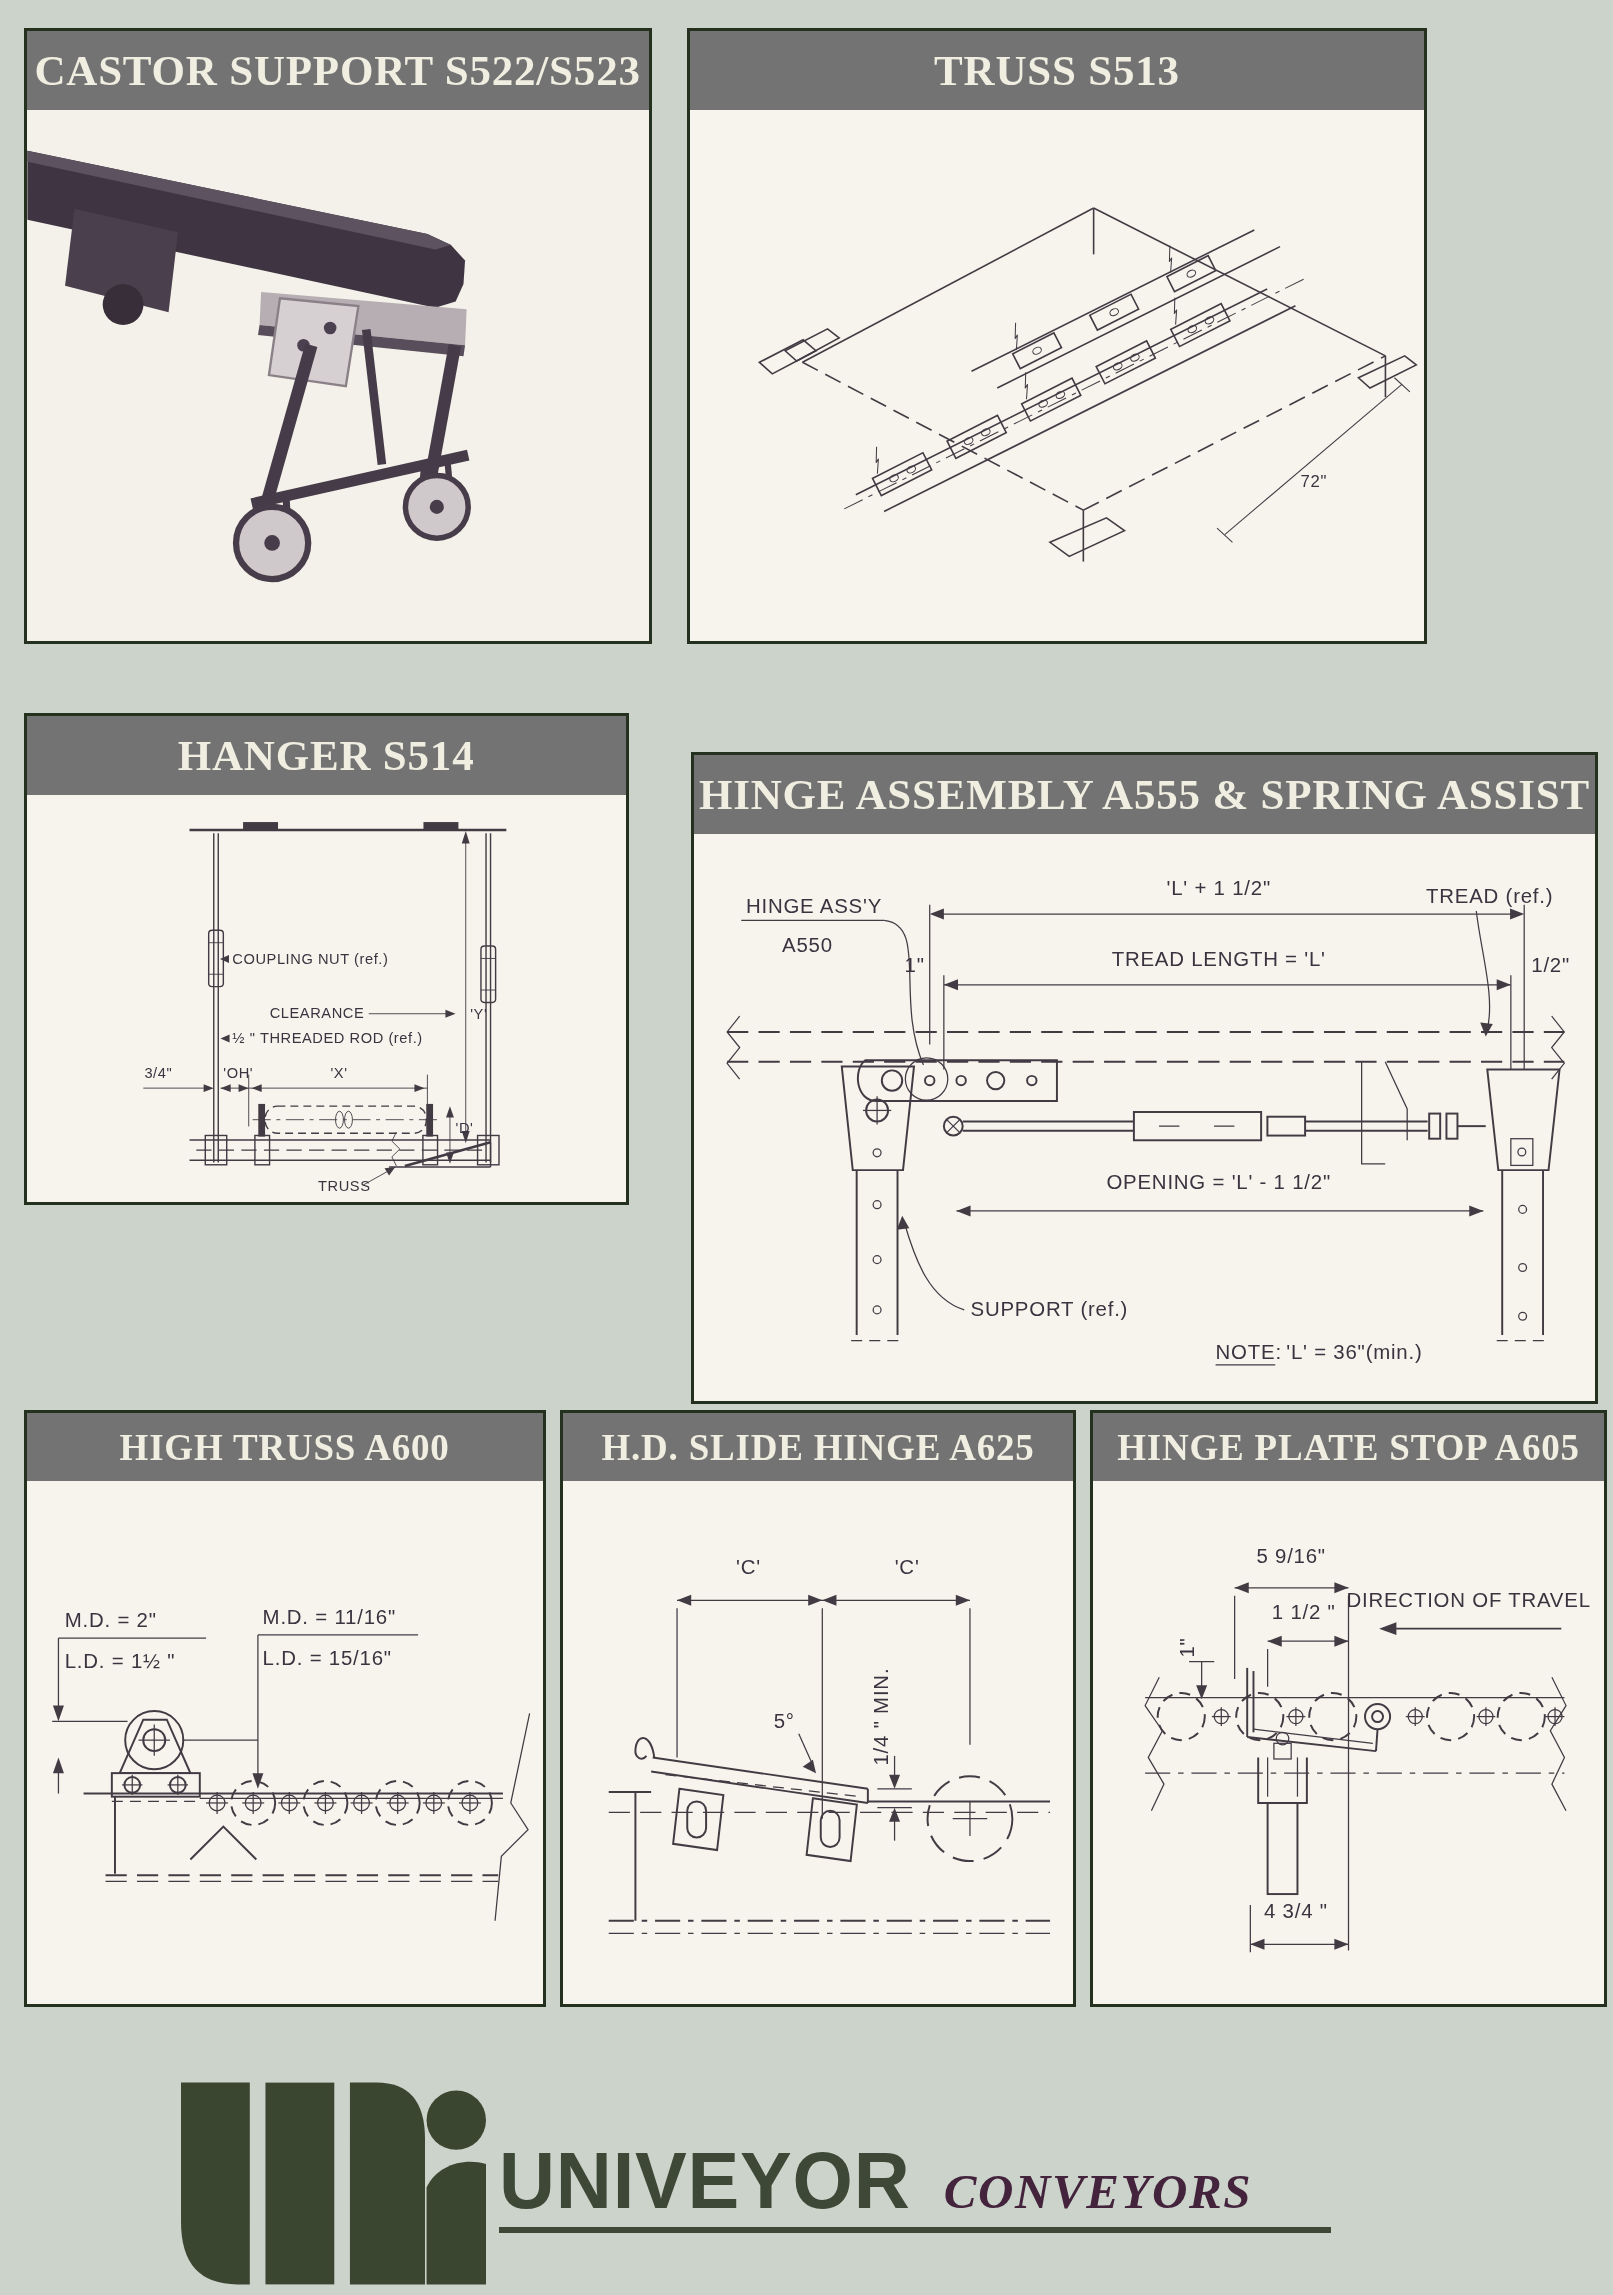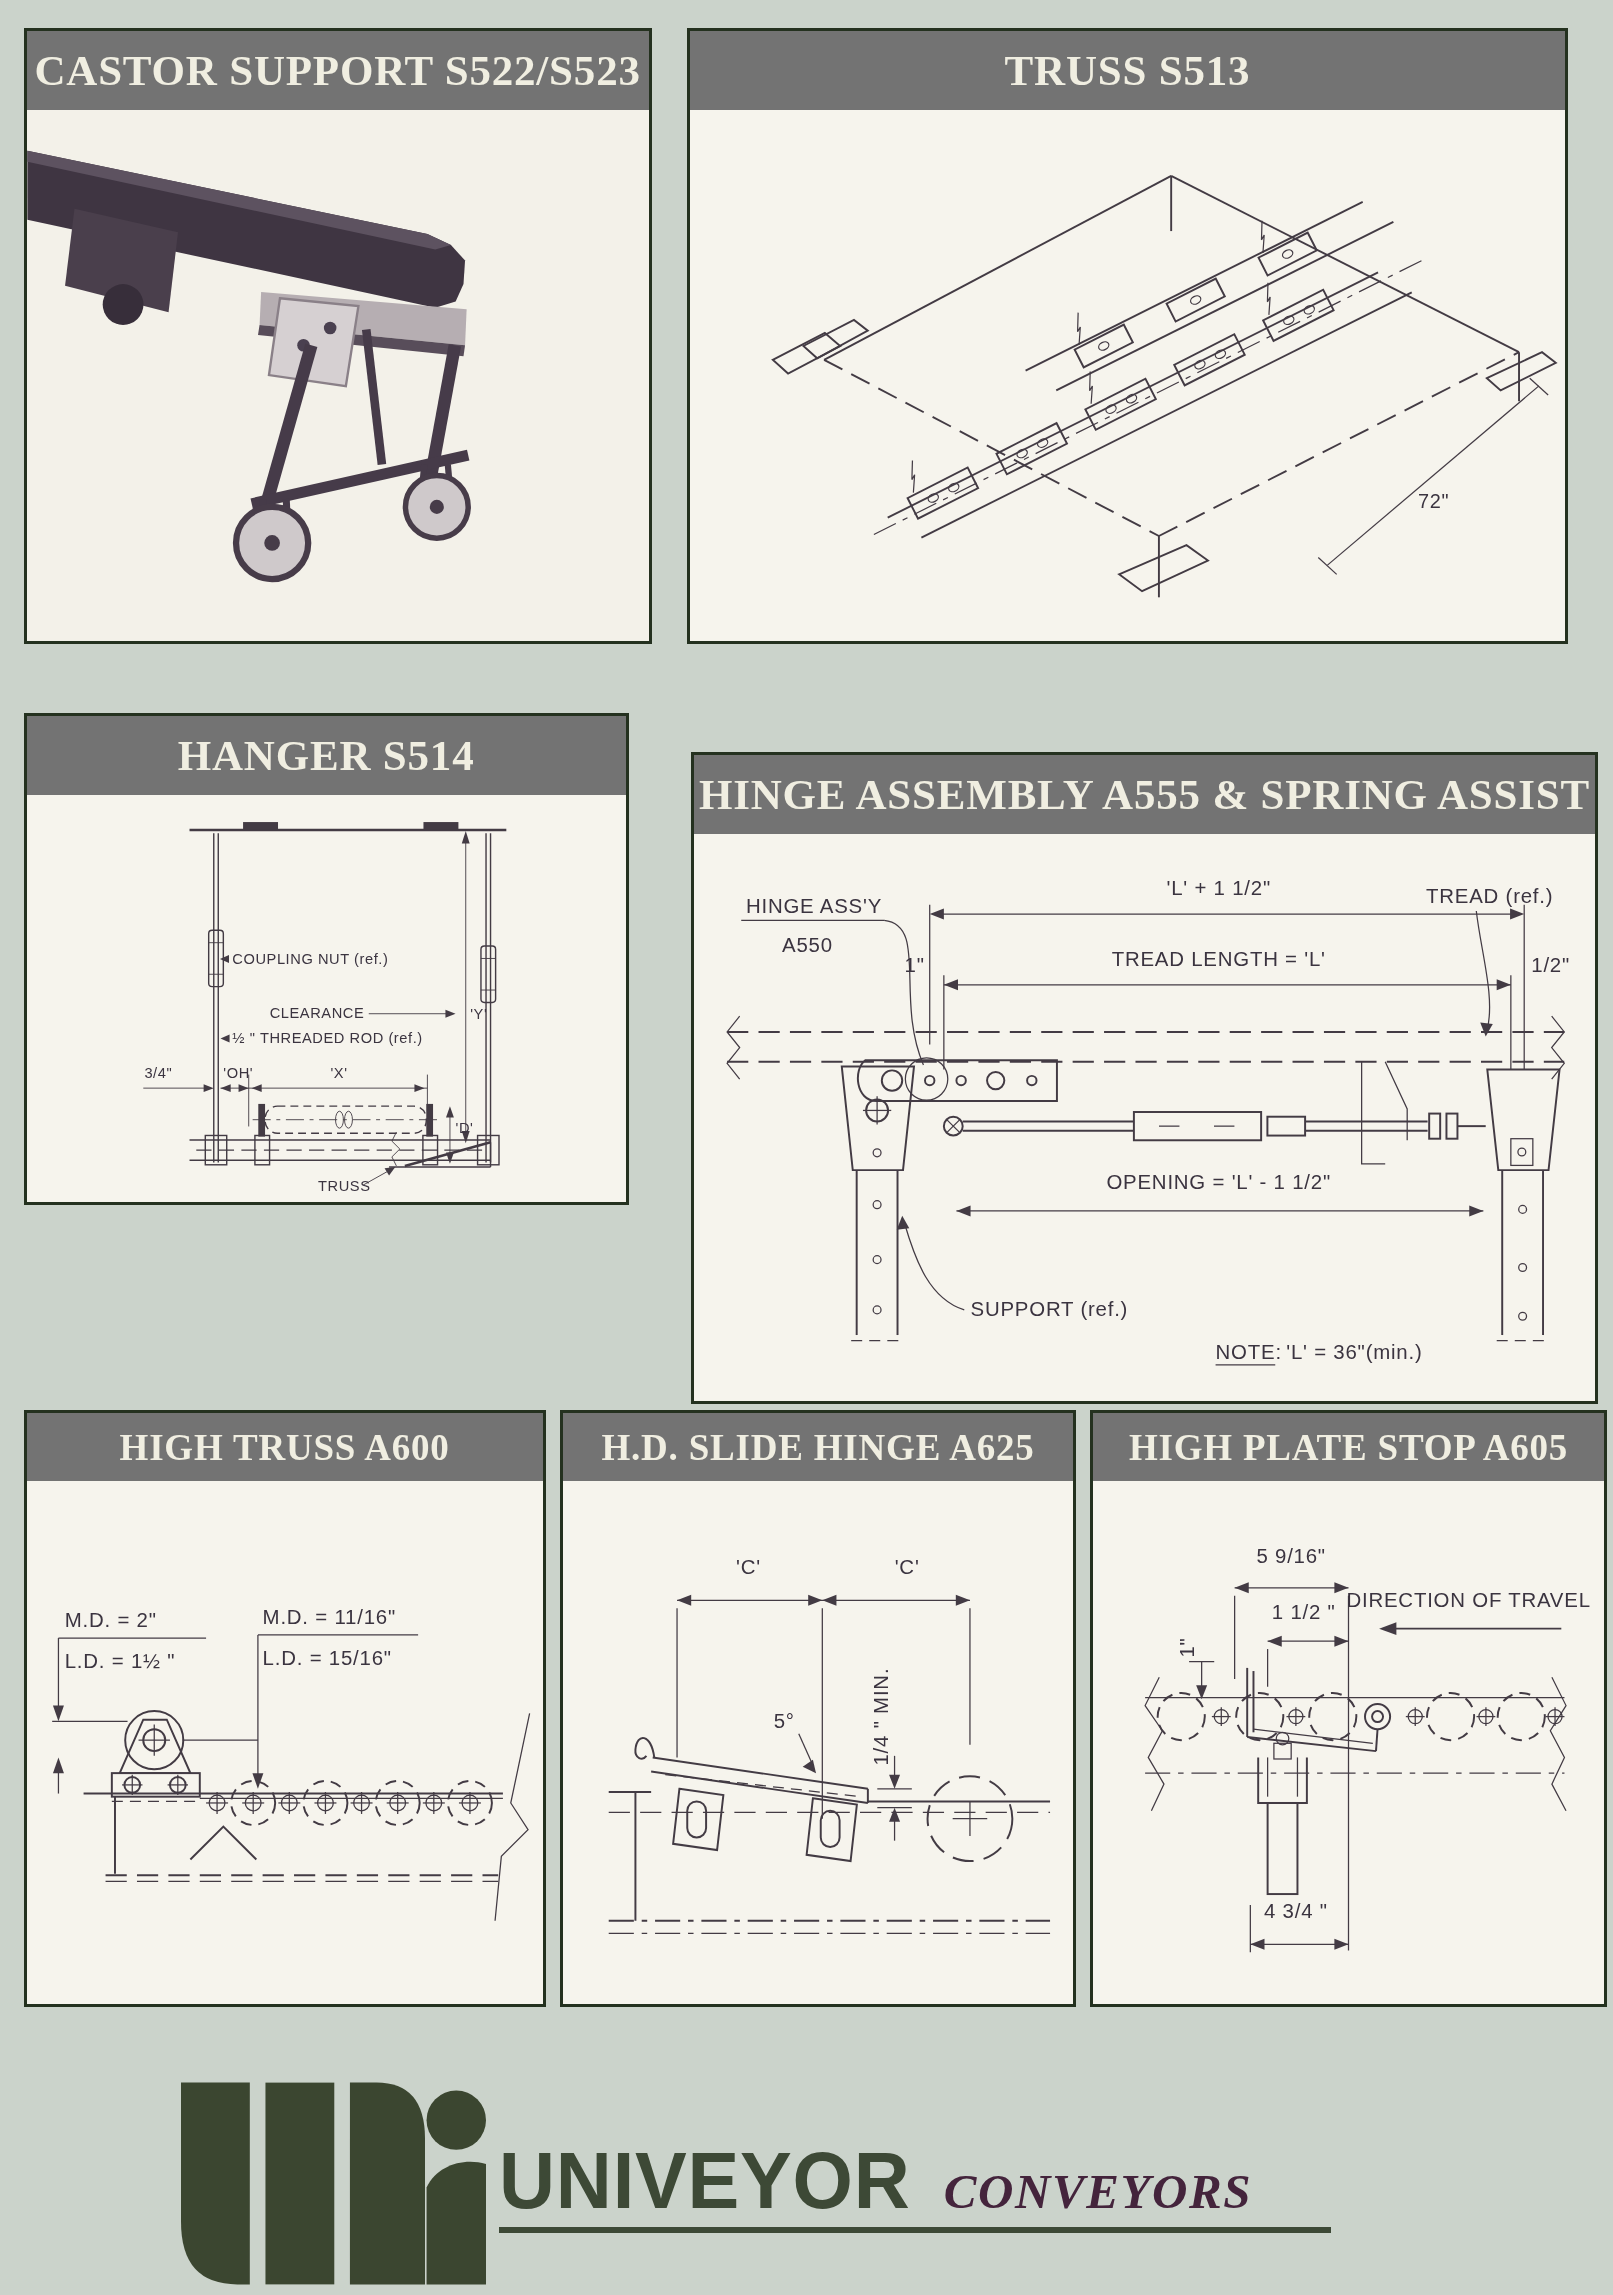--- a/index.html
+++ b/index.html
@@ -102,21 +102,21 @@
       <g>
         <circle cx="312" cy="552" r="46" fill="#cfc9cb" stroke="#473c49" stroke-width="8"></circle>
         <circle cx="312" cy="552" r="10" fill="#473c49"></circle>
         <circle cx="522" cy="506" r="40" fill="#cfc9cb" stroke="#473c49" stroke-width="7"></circle>
         <circle cx="522" cy="506" r="9" fill="#473c49"></circle>
       </g>
     </svg>
   </div>
 </section>
 
-<section class="panel" id="p-truss" style="left:687px;top:27.5px;width:881px;height:616px;">
+<section class="panel" id="p-truss" style="left:687px;top:27.5px;width:740px;height:616px;">
   <div class="hd hd-tall">
     <span>TRUSS S513</span>
   </div>
   <div class="bd bd-tall">
     <svg viewBox="0 0 1142 677" preserveAspectRatio="xMidYMid meet">
       <g>
         <line class="ln" x1="628" y1="78" x2="175" y2="318"></line>
         <line class="ln" x1="628" y1="78" x2="1082" y2="308"></line>
         <line class="ln" x1="628" y1="78" x2="628" y2="150"></line>
         <line class="ln dsh" x1="175" y1="318" x2="612" y2="548"></line>
@@ -527,21 +527,21 @@
         <circle class="ln dsh" cx="518" cy="430" r="54"></circle>
         <line class="ln thin" x1="518" y1="408" x2="518" y2="452"></line>
         <line class="ln thin" x1="496" y1="430" x2="540" y2="430"></line>
       </g>
     </svg>
   </div>
 </section>
 
 <section class="panel" id="p-platestop" style="left:1090px;top:1410px;width:517px;height:597px;">
   <div class="hd hd-short">
-    <span>HIGH PLATE STOP A605</span>
+    <span>HINGE PLATE STOP A605</span>
   </div>
   <div class="bd bd-short">
     <svg viewBox="0 0 650 666" preserveAspectRatio="xMidYMid meet">
       <g>
         <text class="lab" x="252" y="104" text-anchor="middle">5 9/16"</text>
         <line class="ln thin" x1="180" y1="136" x2="325" y2="136"></line>
         <polygon class="ah" points="180,136 198,129 198,143"></polygon>
         <polygon class="ah" points="325,136 307,129 307,143"></polygon>
         <line class="ln thin" x1="180" y1="146" x2="180" y2="252"></line>
         <line class="ln thin" x1="325" y1="146" x2="325" y2="598"></line>

